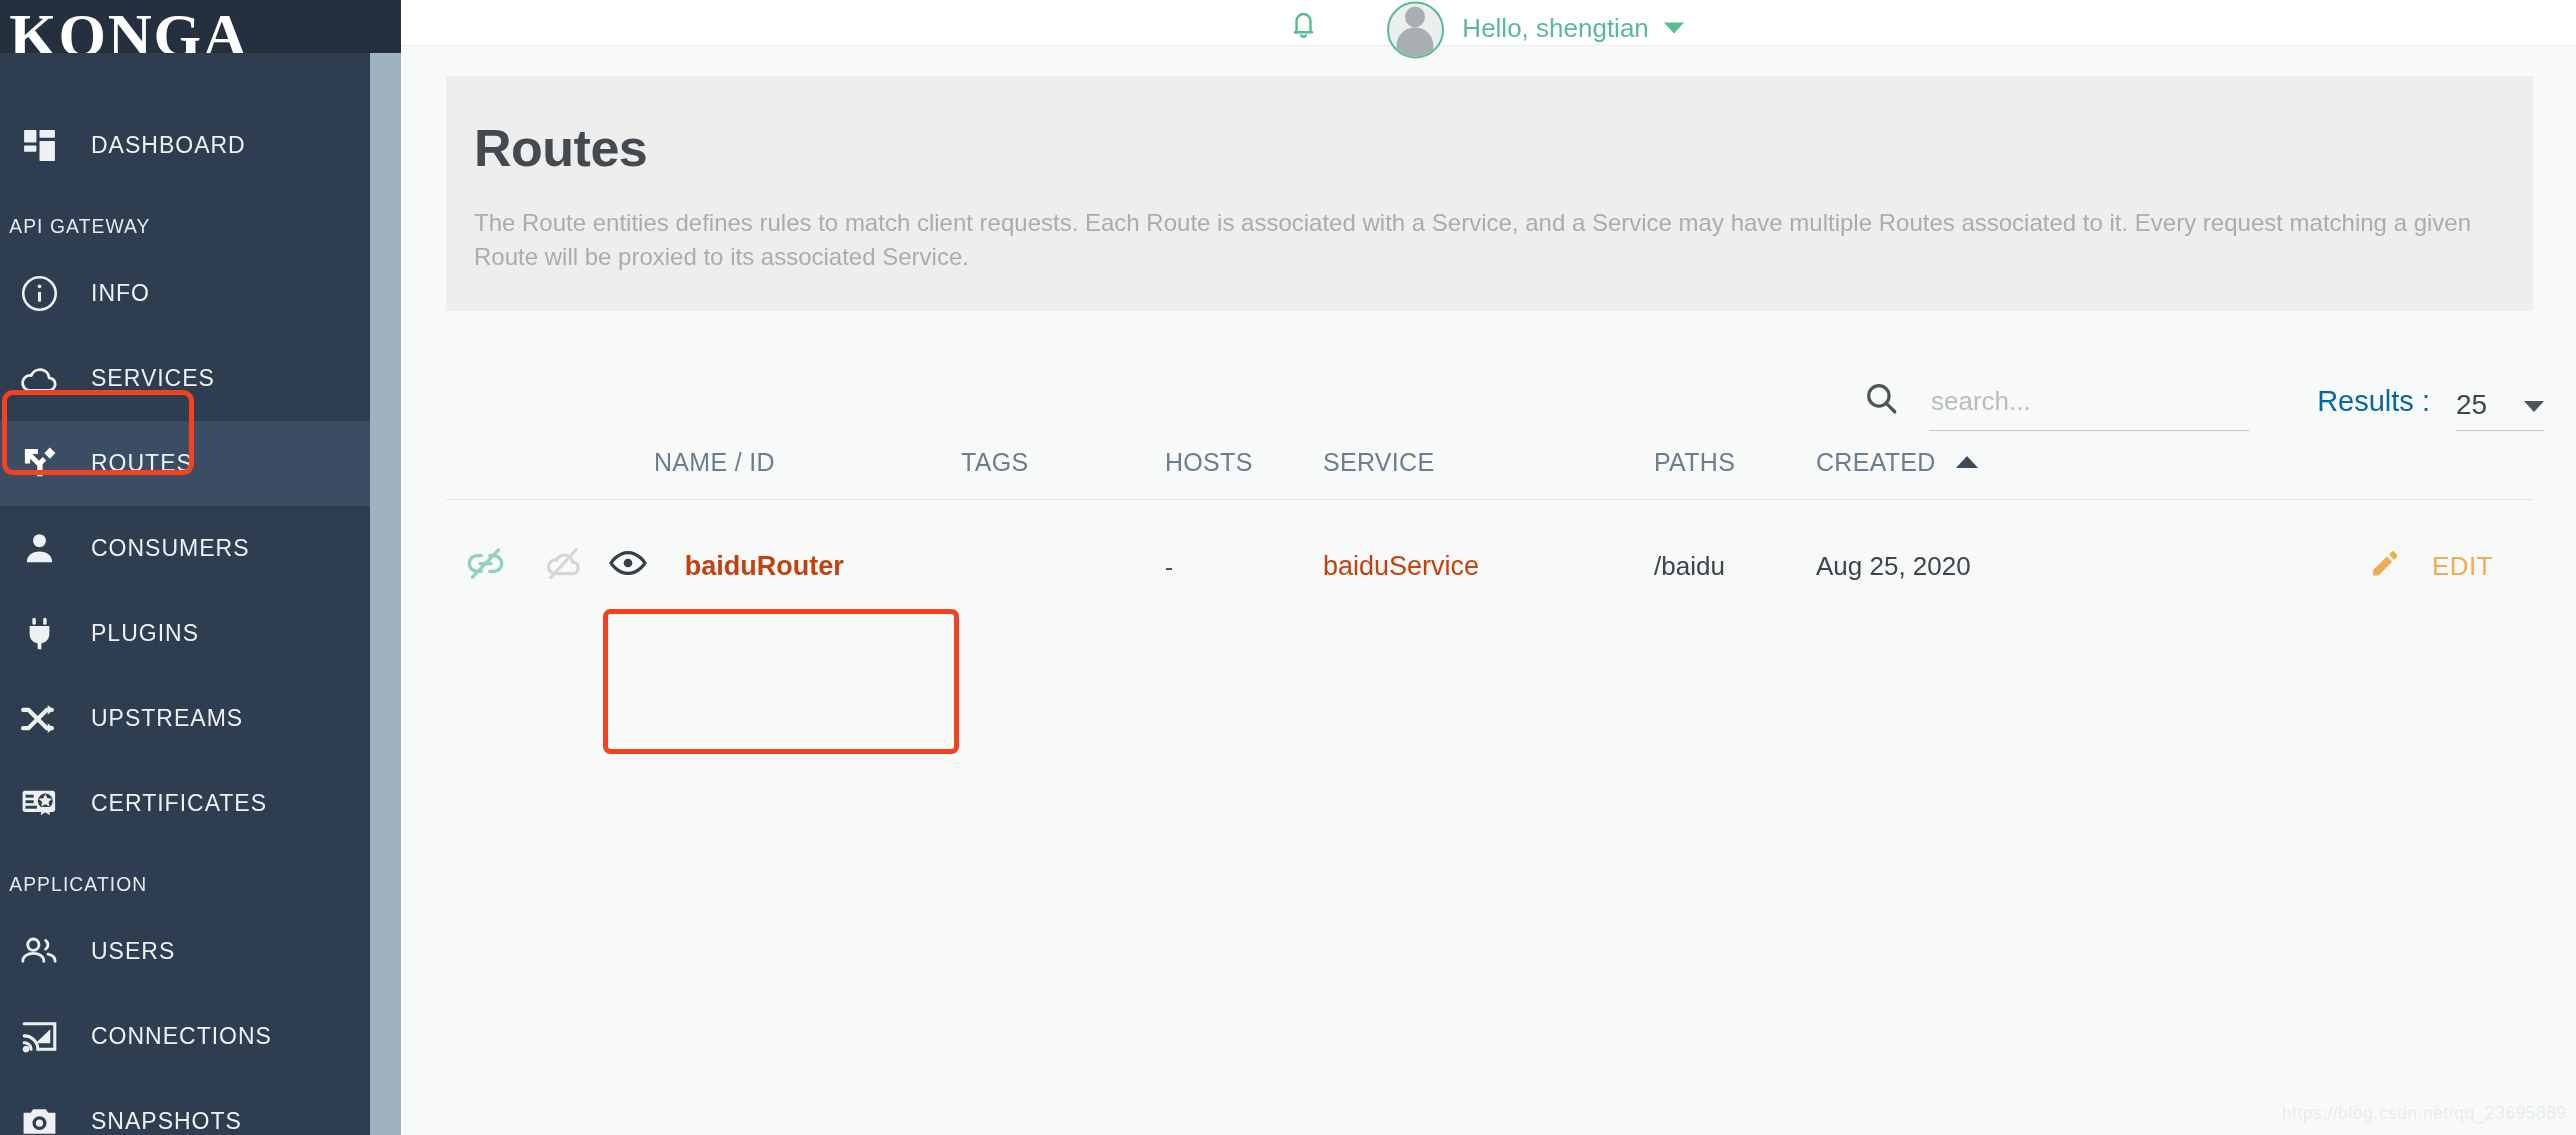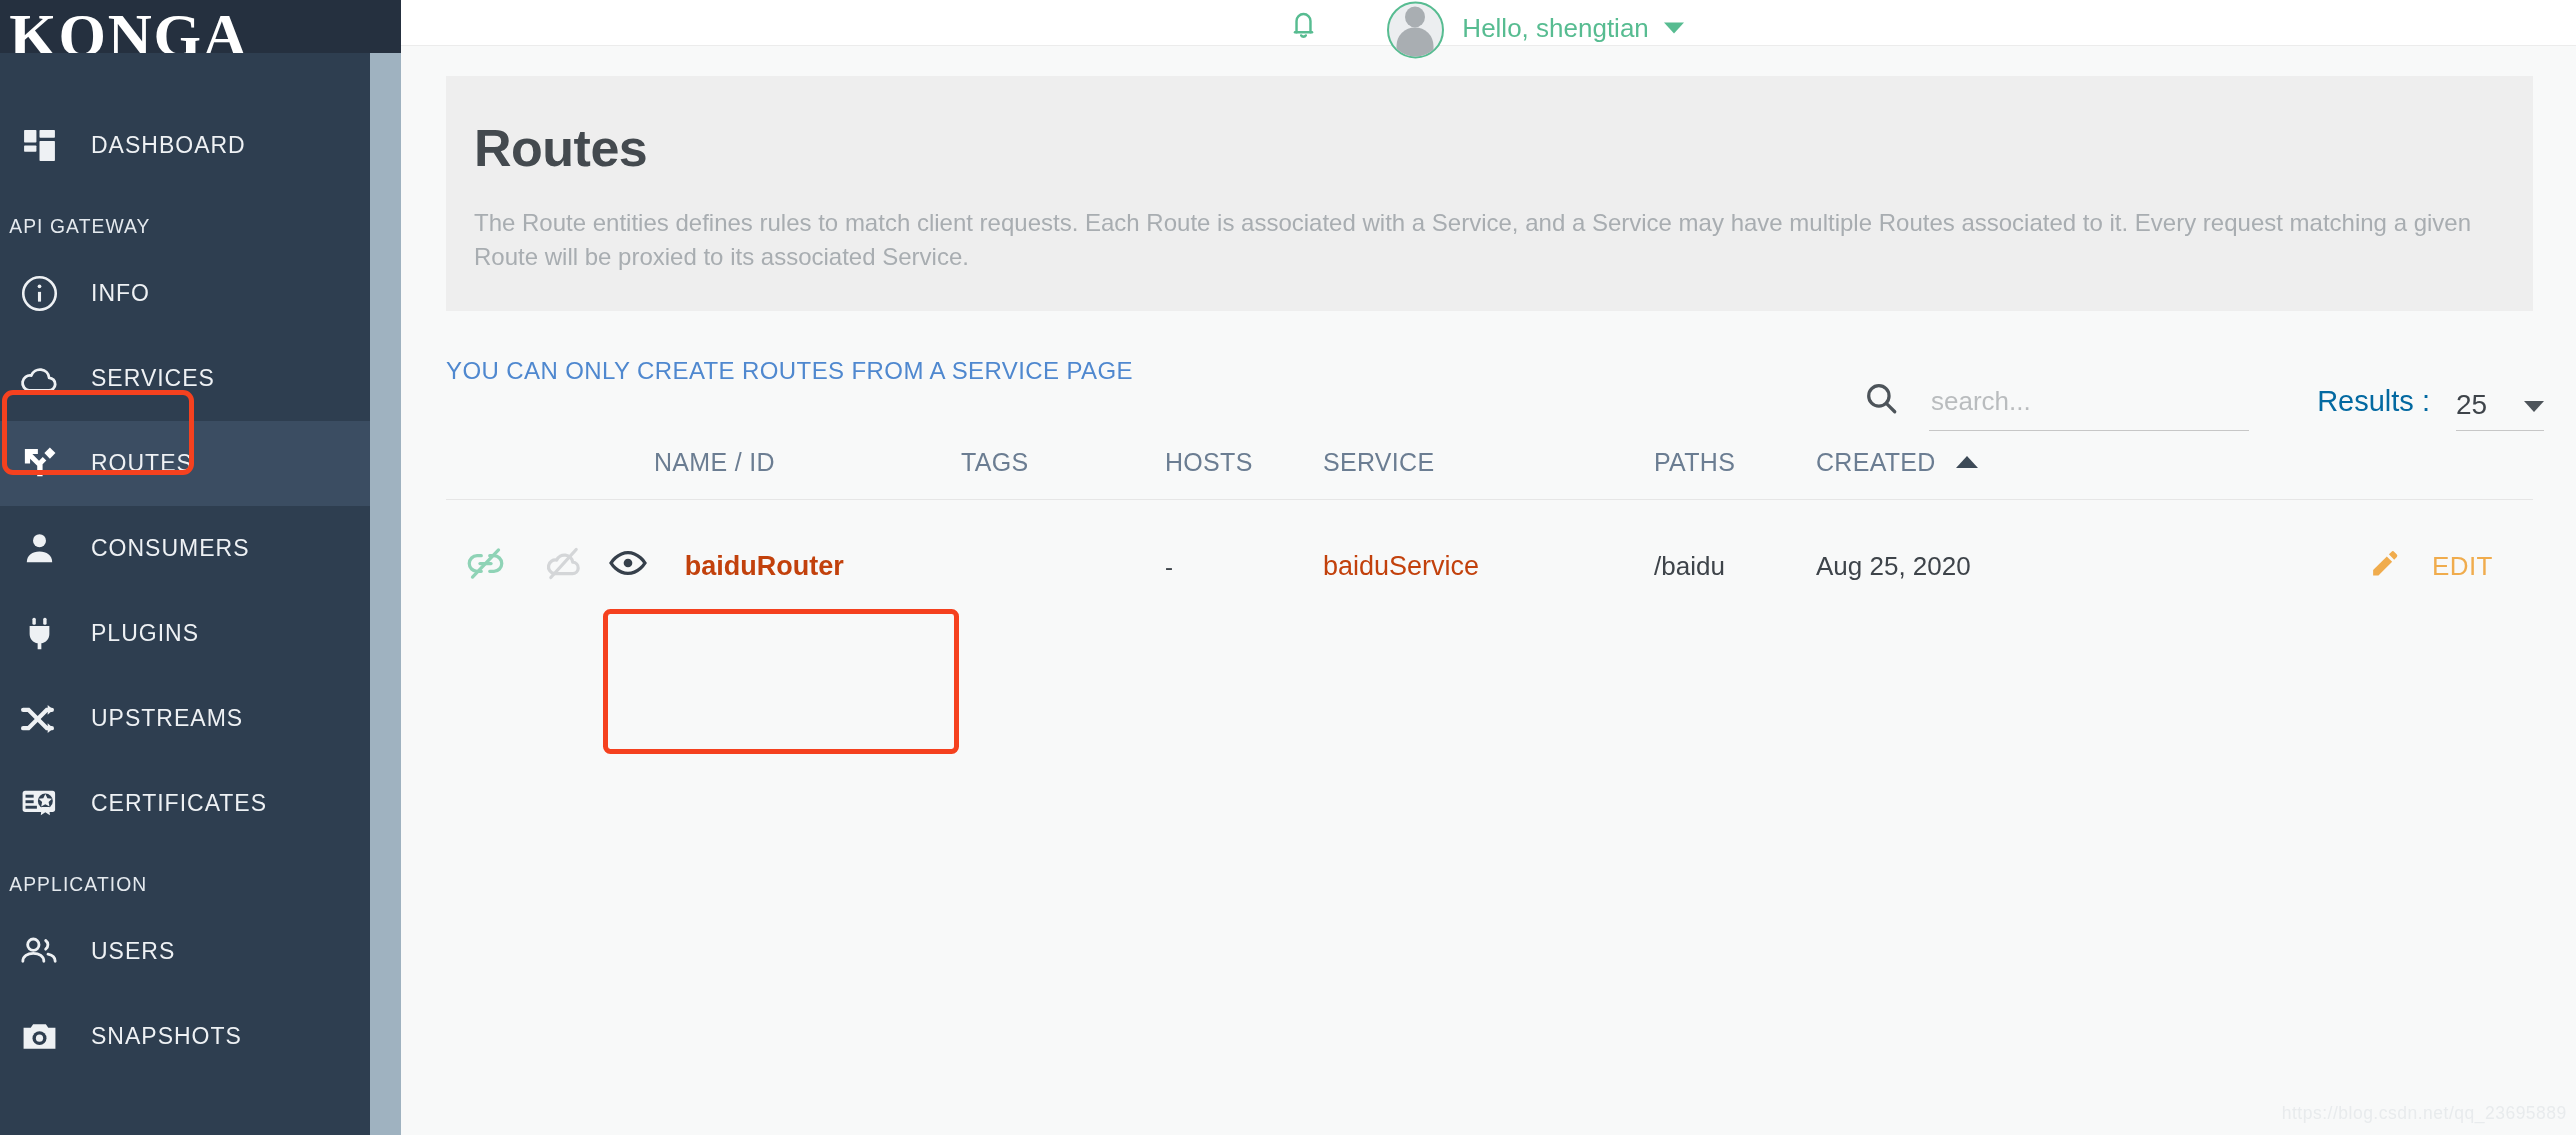--- a/index.html
+++ b/index.html
@@ -358,20 +358,32 @@
           <svg width="40" height="40" viewBox="0 0 24 24" fill="none" stroke="#eef1f4" stroke-width="1.7" stroke-linecap="round">
             <circle cx="8.6" cy="7.6" r="3.4"></circle>
             <path d="M2.3 17.6c0-3.2 2.8-4.8 6.3-4.8s6.3 1.6 6.3 4.8"></path>
             <path d="M16 5.1a3.2 3.2 0 0 1 0 5.2"></path>
             <path d="M17.4 13.3c2.5.5 4.3 1.9 4.3 4.3"></path>
           </svg>
         </span>
         <span class="nav-label">USERS</span>
       </div>
 
+      <div class="nav-item">
+        <span class="nav-icon">
+          <svg width="39" height="39" viewBox="0 0 24 24" fill="none" stroke="#eef1f4" stroke-width="1.9" stroke-linecap="round">
+            <path d="M2.6 4.2h18.8v15.6H11"></path>
+            <path d="M2.6 19.8a1.1 1.1 0 1 0 0-.05"></path>
+            <path d="M2.6 15.8c2.3 0 4.2 1.8 4.2 4"></path>
+            <path d="M2.6 11.6c4.6 0 8.4 3.7 8.4 8.2"></path>
+            <path d="M18.6 7.6v8.6H9.6z" fill="#eef1f4" stroke="none"></path>
+          </svg>
+        </span>
+        <span class="nav-label">CONNECTIONS</span>
+      </div>
 
       <div class="nav-item">
         <span class="nav-icon">
           <svg width="39" height="39" viewBox="0 0 24 24" fill="#eef1f4">
             <path d="M2.2 6.6h4.4l1.5-2.2h7.8l1.5 2.2h4.4v13H2.2z"></path>
             <circle cx="12" cy="13" r="4.3" fill="#2e3e50"></circle>
             <circle cx="12" cy="13" r="2.2" fill="#eef1f4"></circle>
           </svg>
         </span>
         <span class="nav-label">SNAPSHOTS</span>
@@ -402,21 +414,20 @@
     </header>
 
     <div class="content">
 
       <section class="header-card">
         <h1 class="page-title">Routes</h1>
         <p class="page-desc">The Route entities defines rules to match client requests. Each Route is associated with a Service, and a Service may have multiple Routes associated to it. Every request matching a given Route will be proxied to its associated Service.</p>
       </section>
 
       <section class="toolbar">
-        <a class="create-hint">YOU CAN ONLY CREATE ROUTES FROM A SERVICE PAGE</a>
 
         <div class="toolbar-right">
           <div class="search-wrap">
             <span class="search-icon-box">
               <svg width="37" height="37" viewBox="0 0 24 24" fill="none" stroke="#4d545a" stroke-width="2.1" stroke-linecap="round">
                 <circle cx="10.3" cy="10.3" r="6.6"></circle>
                 <line x1="15.3" y1="15.3" x2="20.6" y2="20.6"></line>
               </svg>
             </span>
             <input class="search-input" type="text" placeholder="search..." style="">

